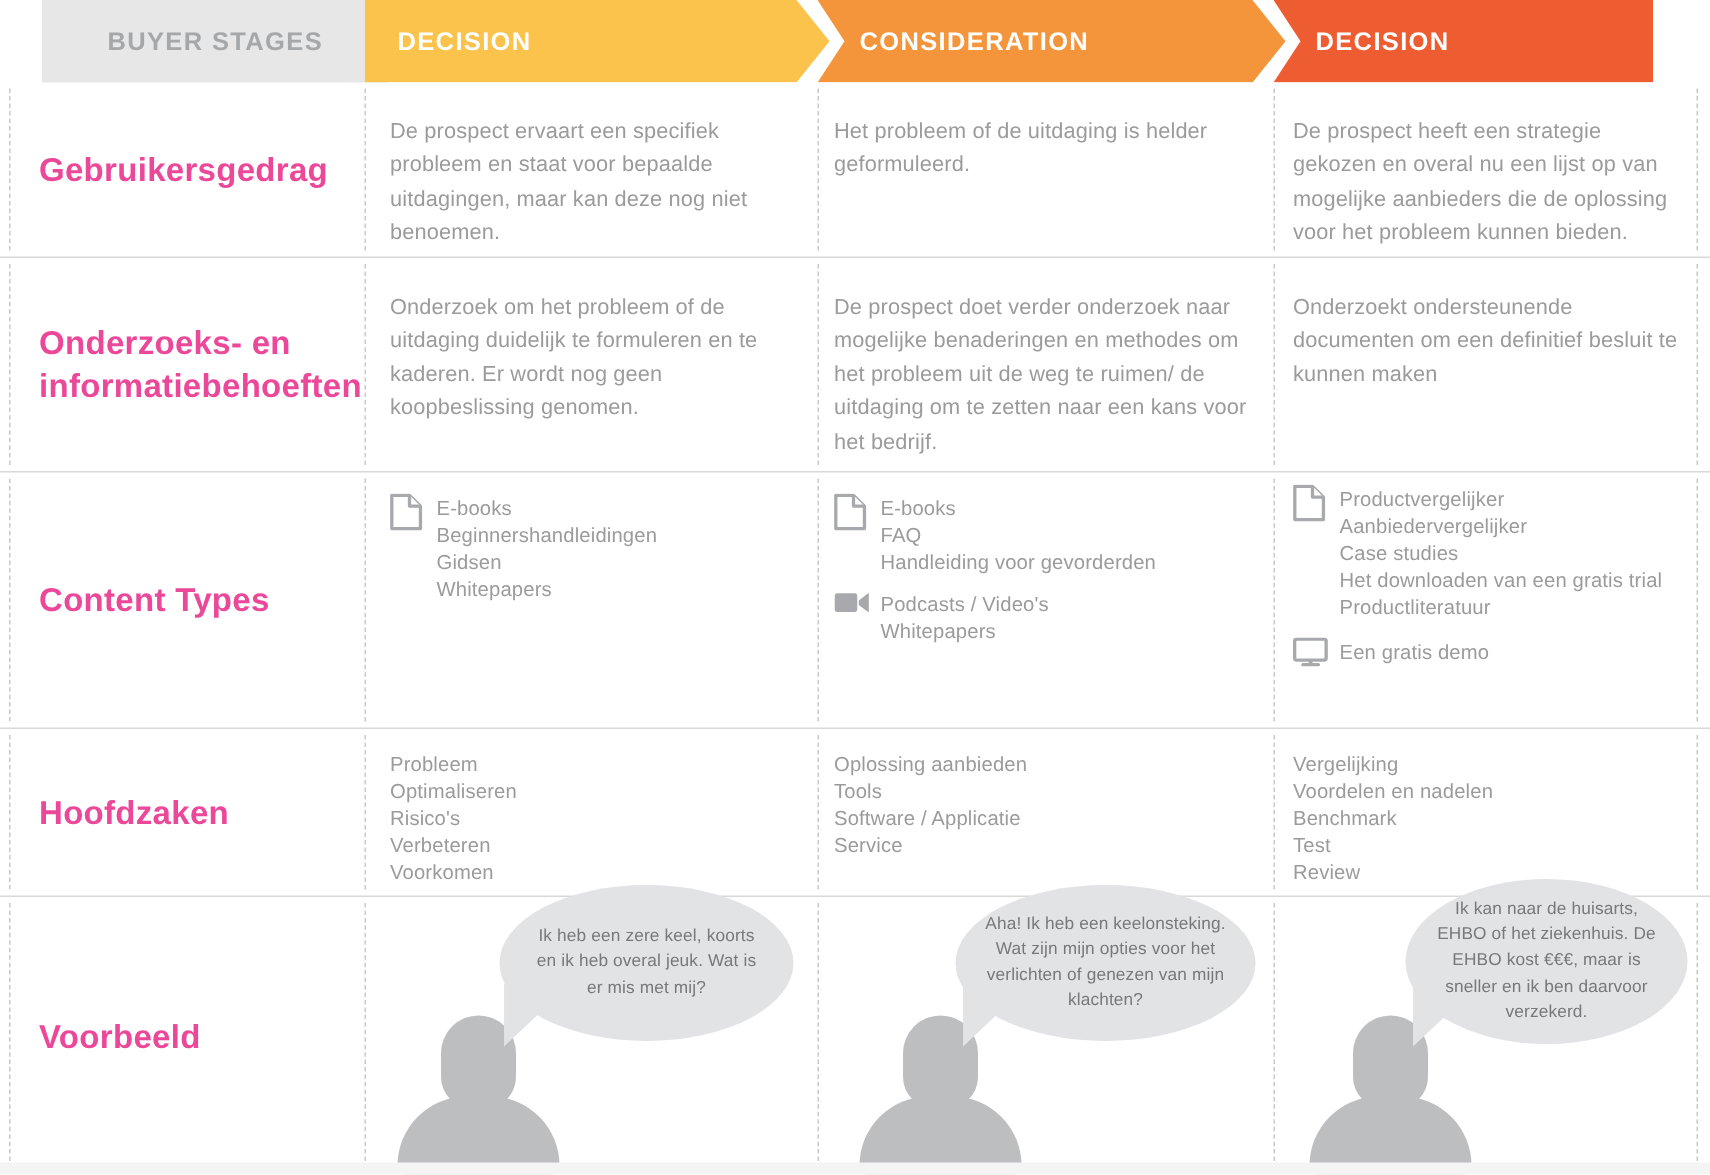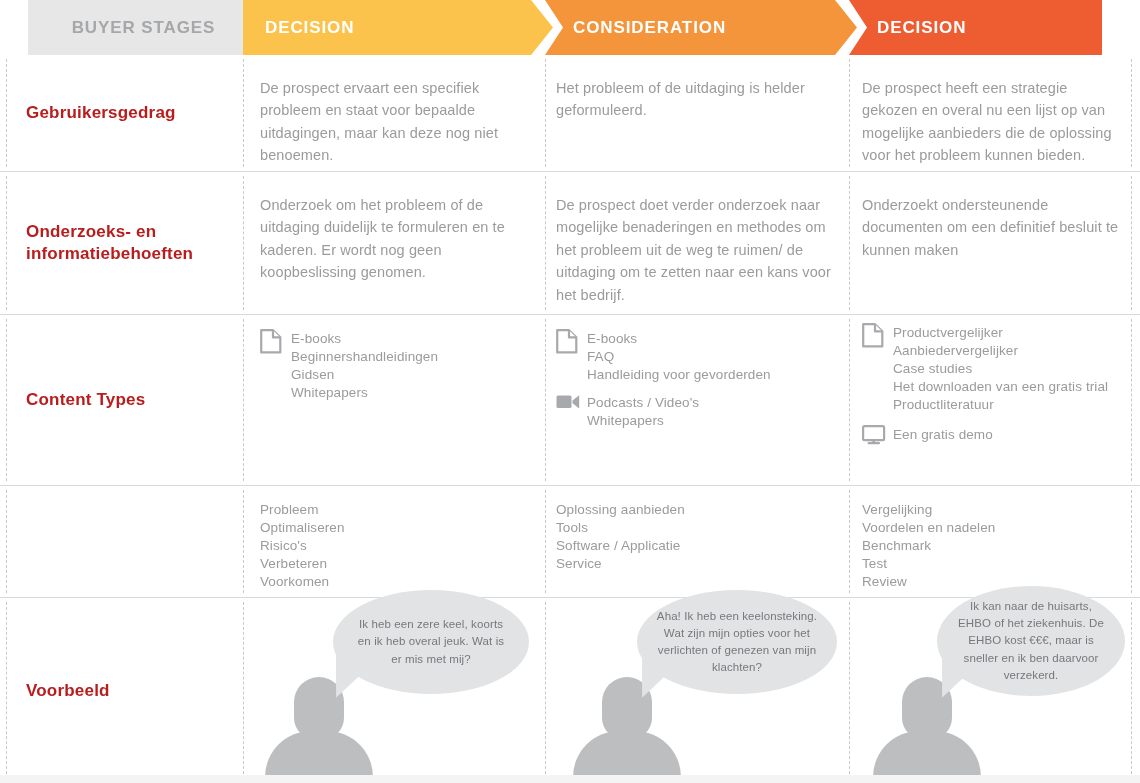--- a/index.html
+++ b/index.html
@@ -91,22 +91,22 @@
   
   .cell { position: absolute; top: 0; height: 100%; }
   .c-label { left: 8px;   width: 228px; }
   .c-1     { left: 260px; width: 272px; }
   .c-2     { left: 556px; width: 282px; }
   .c-3     { left: 862px; width: 260px; }
 
   .row-label {
     position: absolute; top: 50%; transform: translateY(-50%);
     left: 18px;
-    font-size: 17px; font-weight: bold;
-    color: #b91c1c;
+    font-size: 22px; font-weight: bold;
+    color: #ec4899;
     line-height: 1.32;
     letter-spacing: 0.2px;
   }
 
   .para {
     position: absolute; top: 22px; left: 0; right: 0;
     font-size: 14.5px;
     color: #9b9b9b;
     line-height: 1.55;
     letter-spacing: 0.1px;
@@ -310,20 +310,23 @@
         </div>
     </div>
 
     <div class="row row-h4">
       <div class="vline vl-0"></div>
       <div class="vline vl-1"></div>
       <div class="vline vl-2"></div>
       <div class="vline vl-3"></div>
       <div class="vline vl-4"></div>
 
+      <div class="cell c-label">
+        <div class="row-label">Hoofdzaken</div>
+      </div>
       <div class="cell c-1">
         <div class="linelist" style="top:15px" id="hz-awareness">
             <div>Probleem</div>
             <div>Optimaliseren</div>
             <div>Risico's</div>
             <div>Verbeteren</div>
             <div>Voorkomen</div>
           </div>
       </div>
       <div class="cell c-2">

